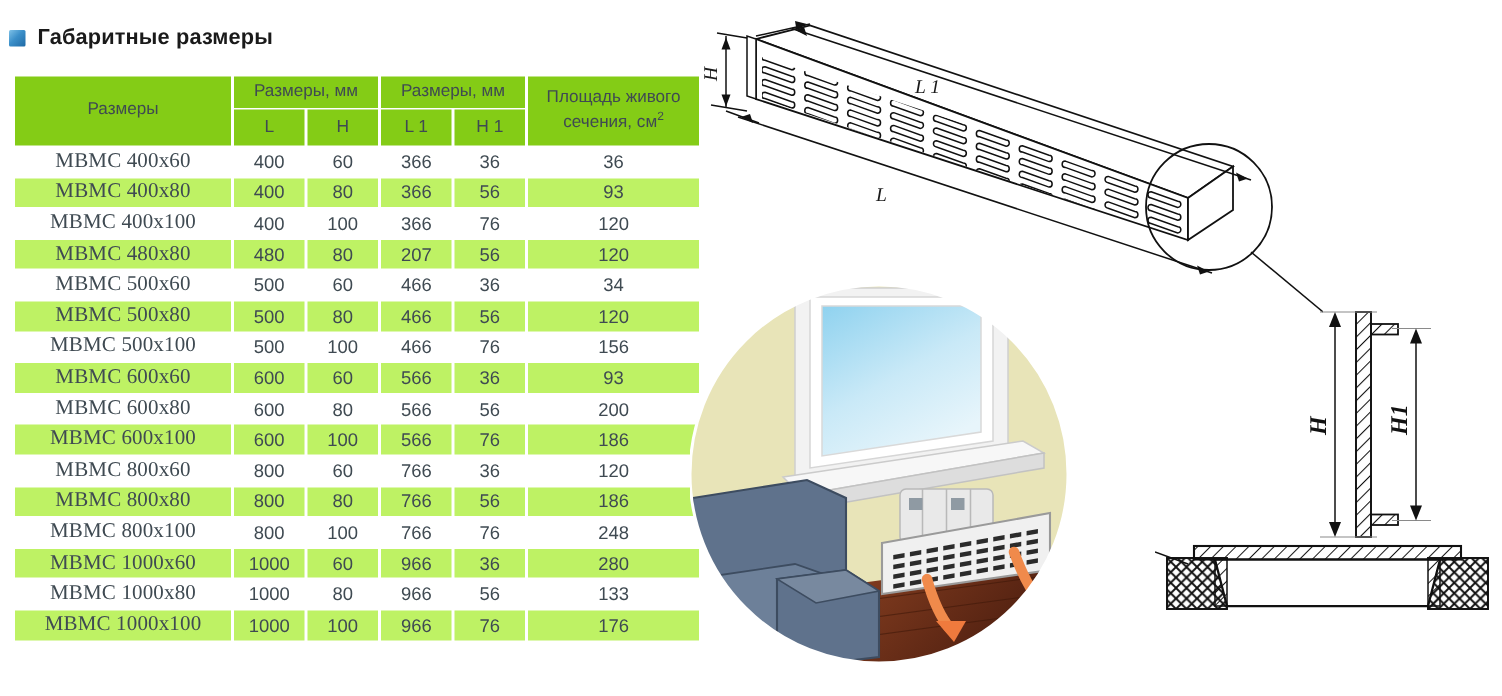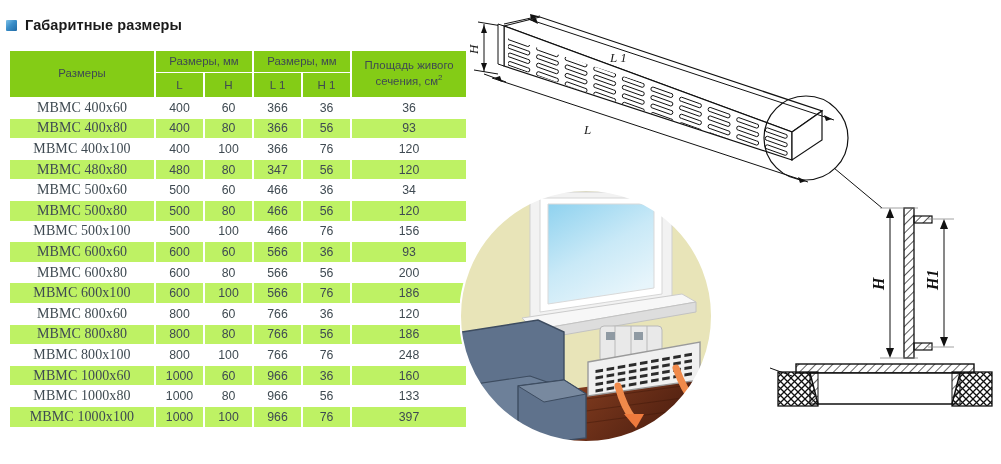--- a/index.html
+++ b/index.html
@@ -117,21 +117,21 @@
             <td class="c-l">400</td>
             <td class="c-h">100</td>
             <td class="c-l1">366</td>
             <td class="c-h1">76</td>
             <td class="c-area">120</td>
           </tr>
           <tr class="even">
             <td class="c-model">МВМС 480х80</td>
             <td class="c-l">480</td>
             <td class="c-h">80</td>
-            <td class="c-l1">347</td>
+            <td class="c-l1">207</td>
             <td class="c-h1">56</td>
             <td class="c-area">120</td>
           </tr>
           <tr class="odd">
             <td class="c-model">МВМС 500х60</td>
             <td class="c-l">500</td>
             <td class="c-h">60</td>
             <td class="c-l1">466</td>
             <td class="c-h1">36</td>
             <td class="c-area">34</td>
@@ -199,37 +199,37 @@
             <td class="c-l1">766</td>
             <td class="c-h1">76</td>
             <td class="c-area">248</td>
           </tr>
           <tr class="even">
             <td class="c-model">МВМС 1000х60</td>
             <td class="c-l">1000</td>
             <td class="c-h">60</td>
             <td class="c-l1">966</td>
             <td class="c-h1">36</td>
-            <td class="c-area">160</td>
+            <td class="c-area">280</td>
           </tr>
           <tr class="odd">
             <td class="c-model">МВМС 1000х80</td>
             <td class="c-l">1000</td>
             <td class="c-h">80</td>
             <td class="c-l1">966</td>
             <td class="c-h1">56</td>
             <td class="c-area">133</td>
           </tr>
           <tr class="even">
             <td class="c-model">МВМС 1000х100</td>
             <td class="c-l">1000</td>
             <td class="c-h">100</td>
             <td class="c-l1">966</td>
             <td class="c-h1">76</td>
-            <td class="c-area">397</td>
+            <td class="c-area">176</td>
           </tr>
         </tbody>
     </table>
   </div>
 
   <div class="art">
 
     <svg width="420" height="210" viewBox="0 0 420 210">
       <defs>
         <clipPath id="faceclip">

